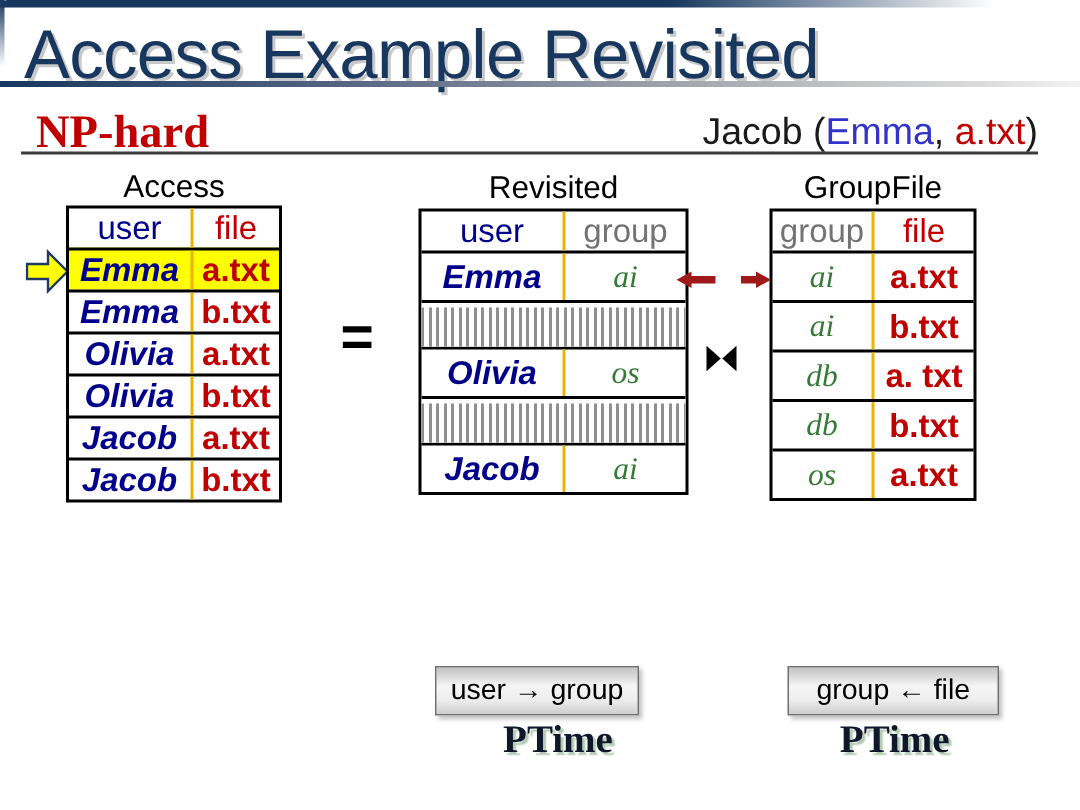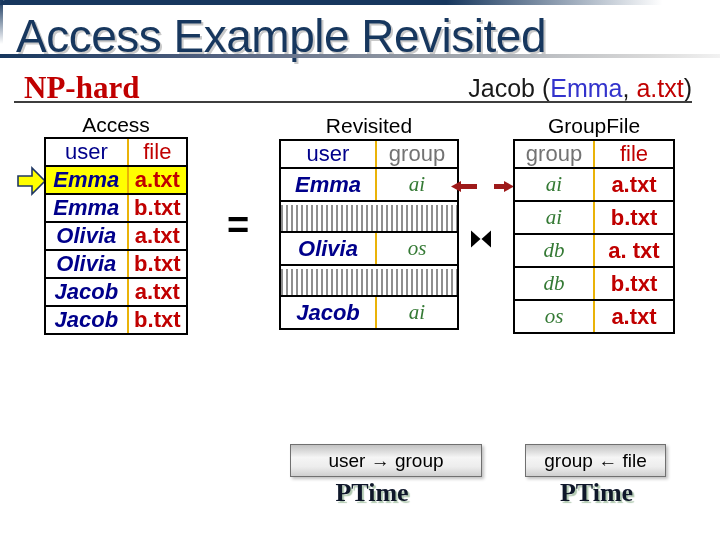--- a/index.html
+++ b/index.html
@@ -51,39 +51,39 @@
   .ug{left:279px;top:112px;width:180px;}
   .ug .caption{height:27px;line-height:27px;}
   .ug .cell{height:26px;}
   .ug .drow .cell{height:31px;}
   .ug .c1{width:94px;}
   .ug .c2{width:82px;}
   .srow{position:relative;height:29px;background:#fff;}
   .stripes{position:absolute;left:0;right:0;top:3px;bottom:0;
     background:repeating-linear-gradient(to right,#8f8f8f 0 2px,#ffffff 2px 5px);}
   
-  .gf{left:513px;top:112px;width:162px;}
+  .gf{left:513px;top:112px;width:138px;}
   .gf .caption{height:27px;line-height:27px;}
   .gf .cell{height:26px;}
   .gf .drow .cell{height:31px;}
   .gf .c1{width:78px;}
   .gf .c2{width:80px;}
   
   .equals{position:absolute;left:227px;top:204px;font-size:38px;font-weight:bold;color:#000;}
   .pointer-arrow{position:absolute;left:17px;top:166px;}
   .join-arrows{position:absolute;left:451px;top:180px;}
   .bowtie{position:absolute;left:470px;top:230px;}
   
   .rule-box{position:absolute;top:444px;height:33px;box-sizing:border-box;
     border:1px solid #707070;
     background:linear-gradient(to bottom,#c2c2c2 0%,#f5f5f5 40%,#ededed 70%,#cfcfcf 100%);
     box-shadow:2px 2px 3px rgba(0,0,0,0.25);
     display:flex;align-items:center;justify-content:center;
     font-size:19px;color:#000;white-space:nowrap;}
-  .rule-box.lft{left:290px;width:192px;}
+  .rule-box.lft{left:290px;width:136px;}
   .rule-box.rgt{left:525px;width:141px;}
   .ptime{position:absolute;top:478px;text-align:center;
     font-family:Liberation Serif, serif;font-weight:bold;font-size:26px;color:#0f172a;
     text-shadow:2px 2px 1px #b2cab2;}
   .ptime.lft{left:290px;width:164px;}
   .ptime.rgt{left:525px;width:143px;}
 </style>
 </head>
 <body>
 

